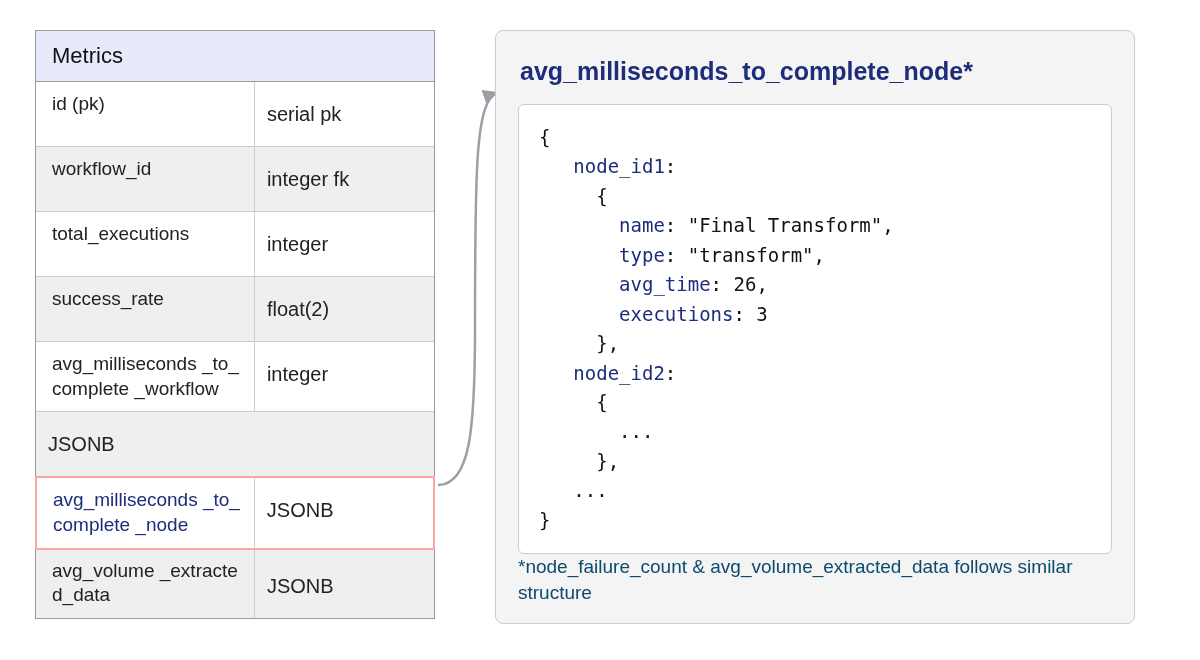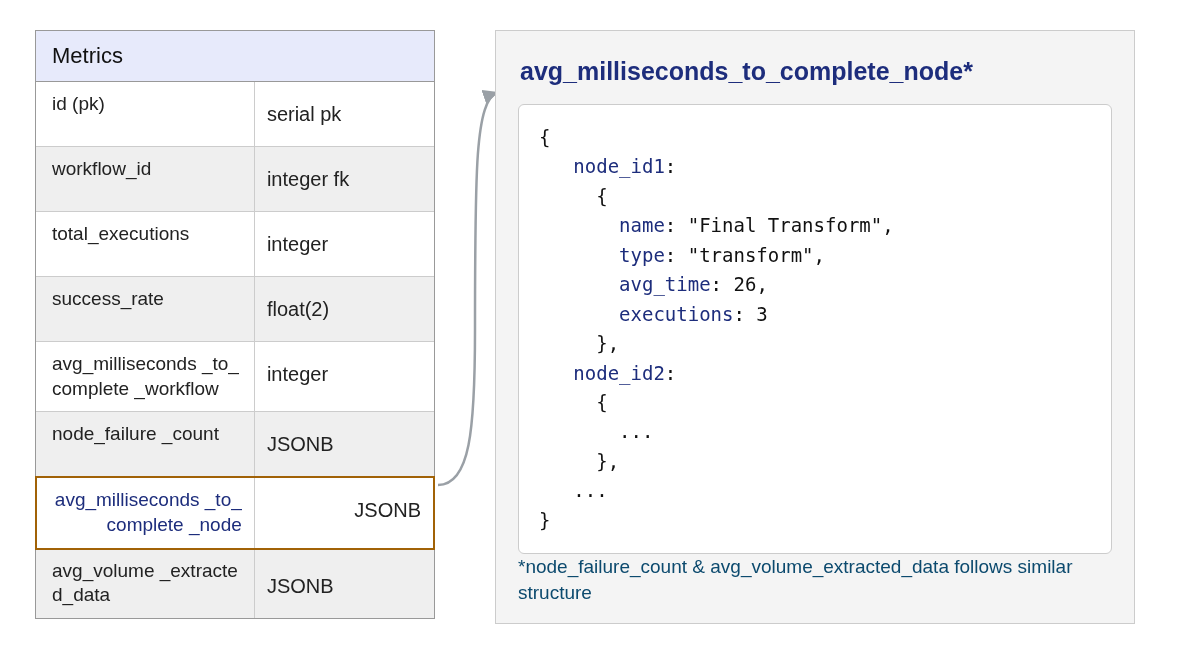--- a/index.html
+++ b/index.html
@@ -48,36 +48,35 @@
   }
   .cell-type {
     width: 45%;
     padding: 19px 12px;
     font-size: 20px;
     color: #222;
     line-height: 1.3;
   }
   .table-row.alt { background: #efefef; }
   .table-row.highlight {
-    border: 2px solid #a16207;
+    border: 2px solid #fca5a5;
     margin: -1px;
     position: relative;
     z-index: 2;
-    text-align: right;
   }
   .table-row.highlight .cell-name { color: #1d2d7c; }
 
   .detail-panel {
     position: absolute;
     top: 30px;
     left: 495px;
     width: 640px;
     background: #f4f4f4;
     border: 1px solid #ccc;
-    border-radius: 0;
+    border-radius: 8px;
     padding: 20px 22px 18px 22px;
   }
   .detail-title {
     font-size: 25px;
     font-weight: 600;
     color: #1d2d7c;
     margin: 6px 0 18px 2px;
   }
   .code-box {
     background: #fff;
@@ -129,22 +128,20 @@
         <div class="cell-name">success_rate</div>
         <div class="cell-type">float(2)</div>
       </div>
       <div class="table-row">
         <div class="cell-name">avg_milliseconds
 _to_complete
 _workflow</div>
         <div class="cell-type">integer</div>
       </div>
       <div class="table-row alt">
-        <div class="cell-name">node_failure
-_count</div>
         <div class="cell-type">JSONB</div>
       </div>
       <div class="table-row highlight">
         <div class="cell-name">avg_milliseconds
 _to_complete
 _node</div>
         <div class="cell-type">JSONB</div>
       </div>
       <div class="table-row alt">
         <div class="cell-name">avg_volume

